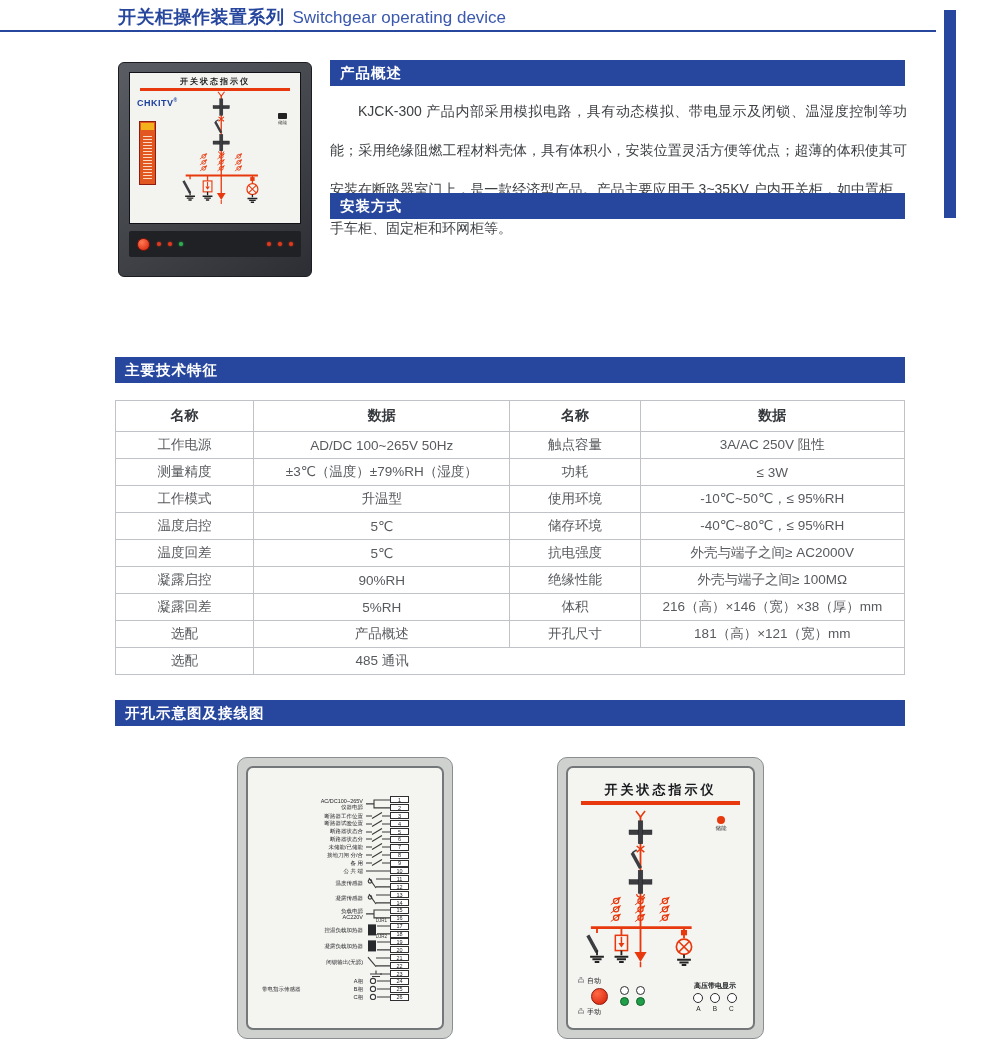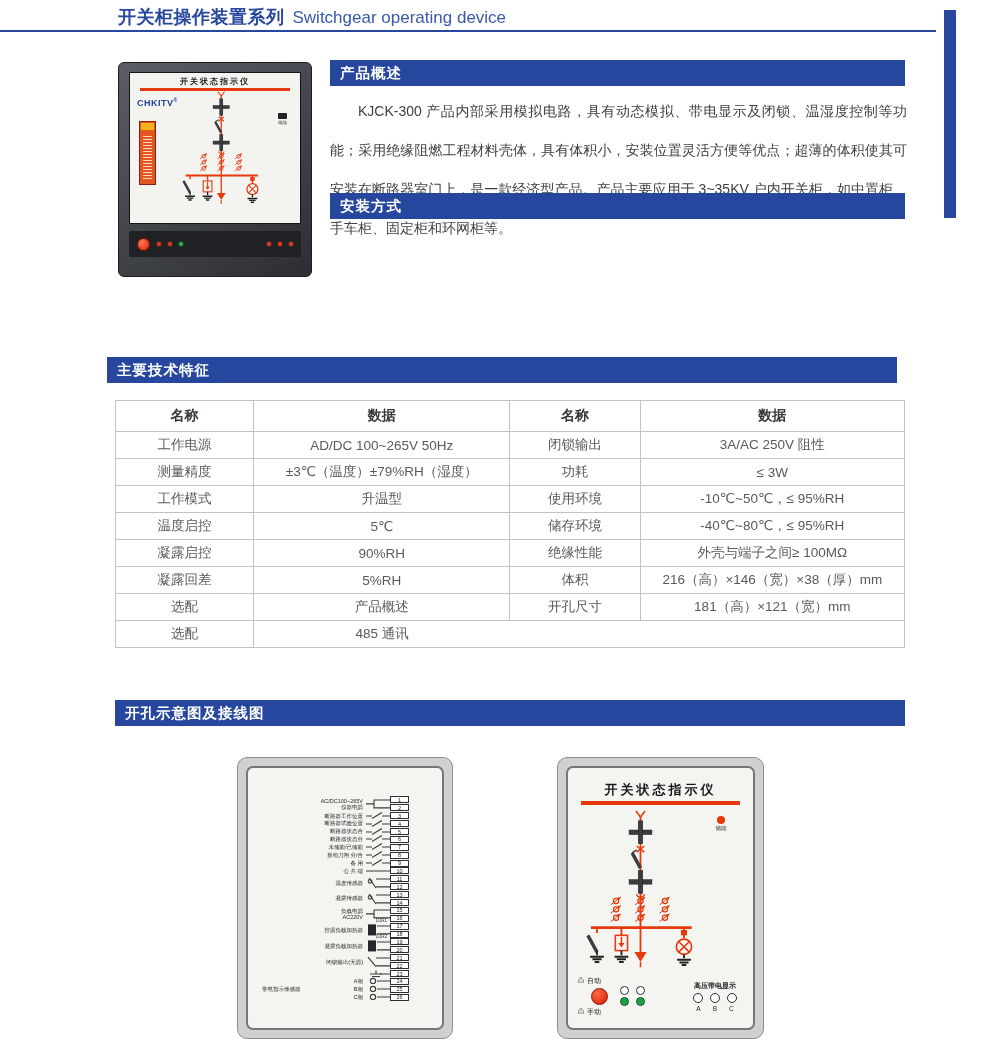--- a/index.html
+++ b/index.html
@@ -179,60 +179,66 @@
       <div class="led r"></div>
       <div class="led r"></div>
     </div>
   </div>
 
   <div class="bar" style="left:330px;top:60px;width:575px;">产品概述</div>
   <div class="body-text" style="left:330px;top:92px;width:577px;text-indent:2em;">KJCK-300 产品内部采用模拟电路，具有动态模拟、带电显示及闭锁、温湿度控制等功能；采用绝缘阻燃工程材料壳体，具有体积小，安装位置灵活方便等优点；超薄的体积使其可安装在断路器室门上，是一款经济型产品。产品主要应用于 3~35KV 户内开关柜，如中置柜、手车柜、固定柜和环网柜等。</div>
 
   <div class="bar" style="left:330px;top:193px;width:575px;">安装方式</div>
 
-  <div class="bar" style="left:107px;top:357px;width:790px;">主要技术特征</div>
+  <div class="bar" style="left:115px;top:357px;width:790px;">主要技术特征</div>
   <table class="spec" id="spec-table">
     <colgroup>
         <col style="width:17.5%">
         <col style="width:32.5%">
         <col style="width:16.5%">
         <col style="width:33.5%">
       </colgroup>
     <thead id="spec-thead">
         <tr>
           <th>名称</th>
           <th>数据</th>
           <th>名称</th>
           <th>数据</th>
         </tr>
       </thead>
     <tbody id="spec-tbody">
         <tr>
           <td>工作电源</td>
           <td>AD/DC 100~265V 50Hz</td>
-          <td>闭锁输出</td>
+          <td>触点容量</td>
           <td>3A/AC 250V 阻性</td>
         </tr>
         <tr>
           <td>测量精度</td>
           <td>±3℃（温度）±79%RH（湿度）</td>
           <td>功耗</td>
           <td>≤ 3W</td>
         </tr>
         <tr>
           <td>工作模式</td>
           <td>升温型</td>
           <td>使用环境</td>
           <td>-10℃~50℃，≤ 95%RH</td>
         </tr>
         <tr>
           <td>温度启控</td>
           <td>5℃</td>
           <td>储存环境</td>
           <td>-40℃~80℃，≤ 95%RH</td>
+        </tr>
+        <tr>
+          <td>温度回差</td>
+          <td>5℃</td>
+          <td>抗电强度</td>
+          <td>外壳与端子之间≥ AC2000V</td>
         </tr>
         <tr>
           <td>凝露启控</td>
           <td>90%RH</td>
           <td>绝缘性能</td>
           <td>外壳与端子之间≥ 100MΩ</td>
         </tr>
         <tr>
           <td>凝露回差</td>
           <td>5%RH</td>

